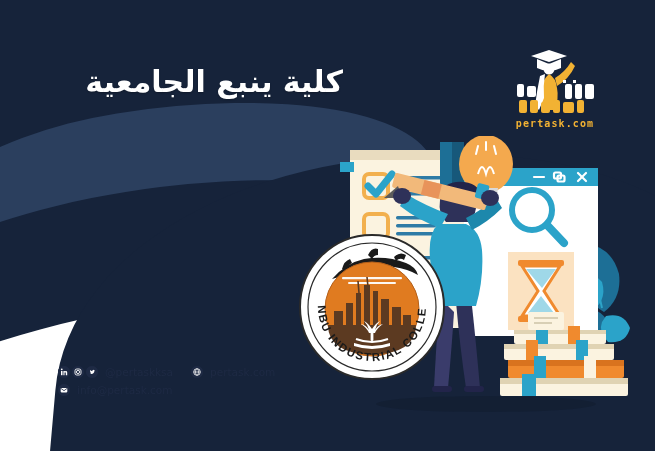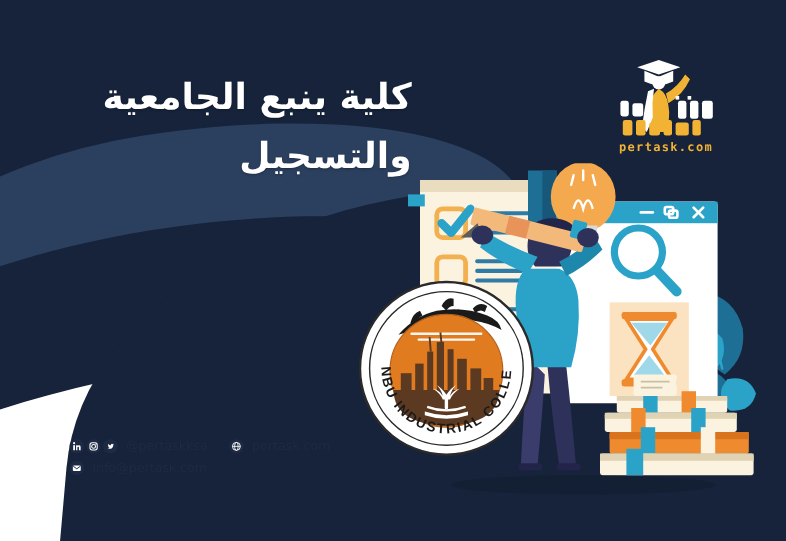--- a/index.html
+++ b/index.html
@@ -164,21 +164,20 @@
 <div id="poster">
 
   <div class="bg-base"></div>
   <div class="bg-swoosh-mid"></div>
   <div class="bg-swoosh-dark"></div>
   <div class="bg-white-curve"></div>
   <div class="bg-dark-right"></div>
 
   <div class="headline">
     <span class="hl-line">كلية ينبع الجامعية</span>
-    <span class="hl-line">والتسجيل</span>
   </div>
 
   <div class="brand">
     <svg class="brand-mark" viewBox="0 0 112 82">
 
       <path d="M50 6 L68 12 L50 18 L32 12 Z" fill="#ffffff"></path>
       <path d="M38 15 L38 24 Q50 30 62 24 L62 15 L50 20 Z" fill="#ffffff"></path>
       <circle cx="50" cy="25" r="5.5" fill="#ffffff"></circle>
 
       <path d="M50 30 Q43 36 41 48 Q40 58 44 66 L56 66 Q60 54 58 44 Q57 34 50 30 Z" fill="#f2b233"></path>

